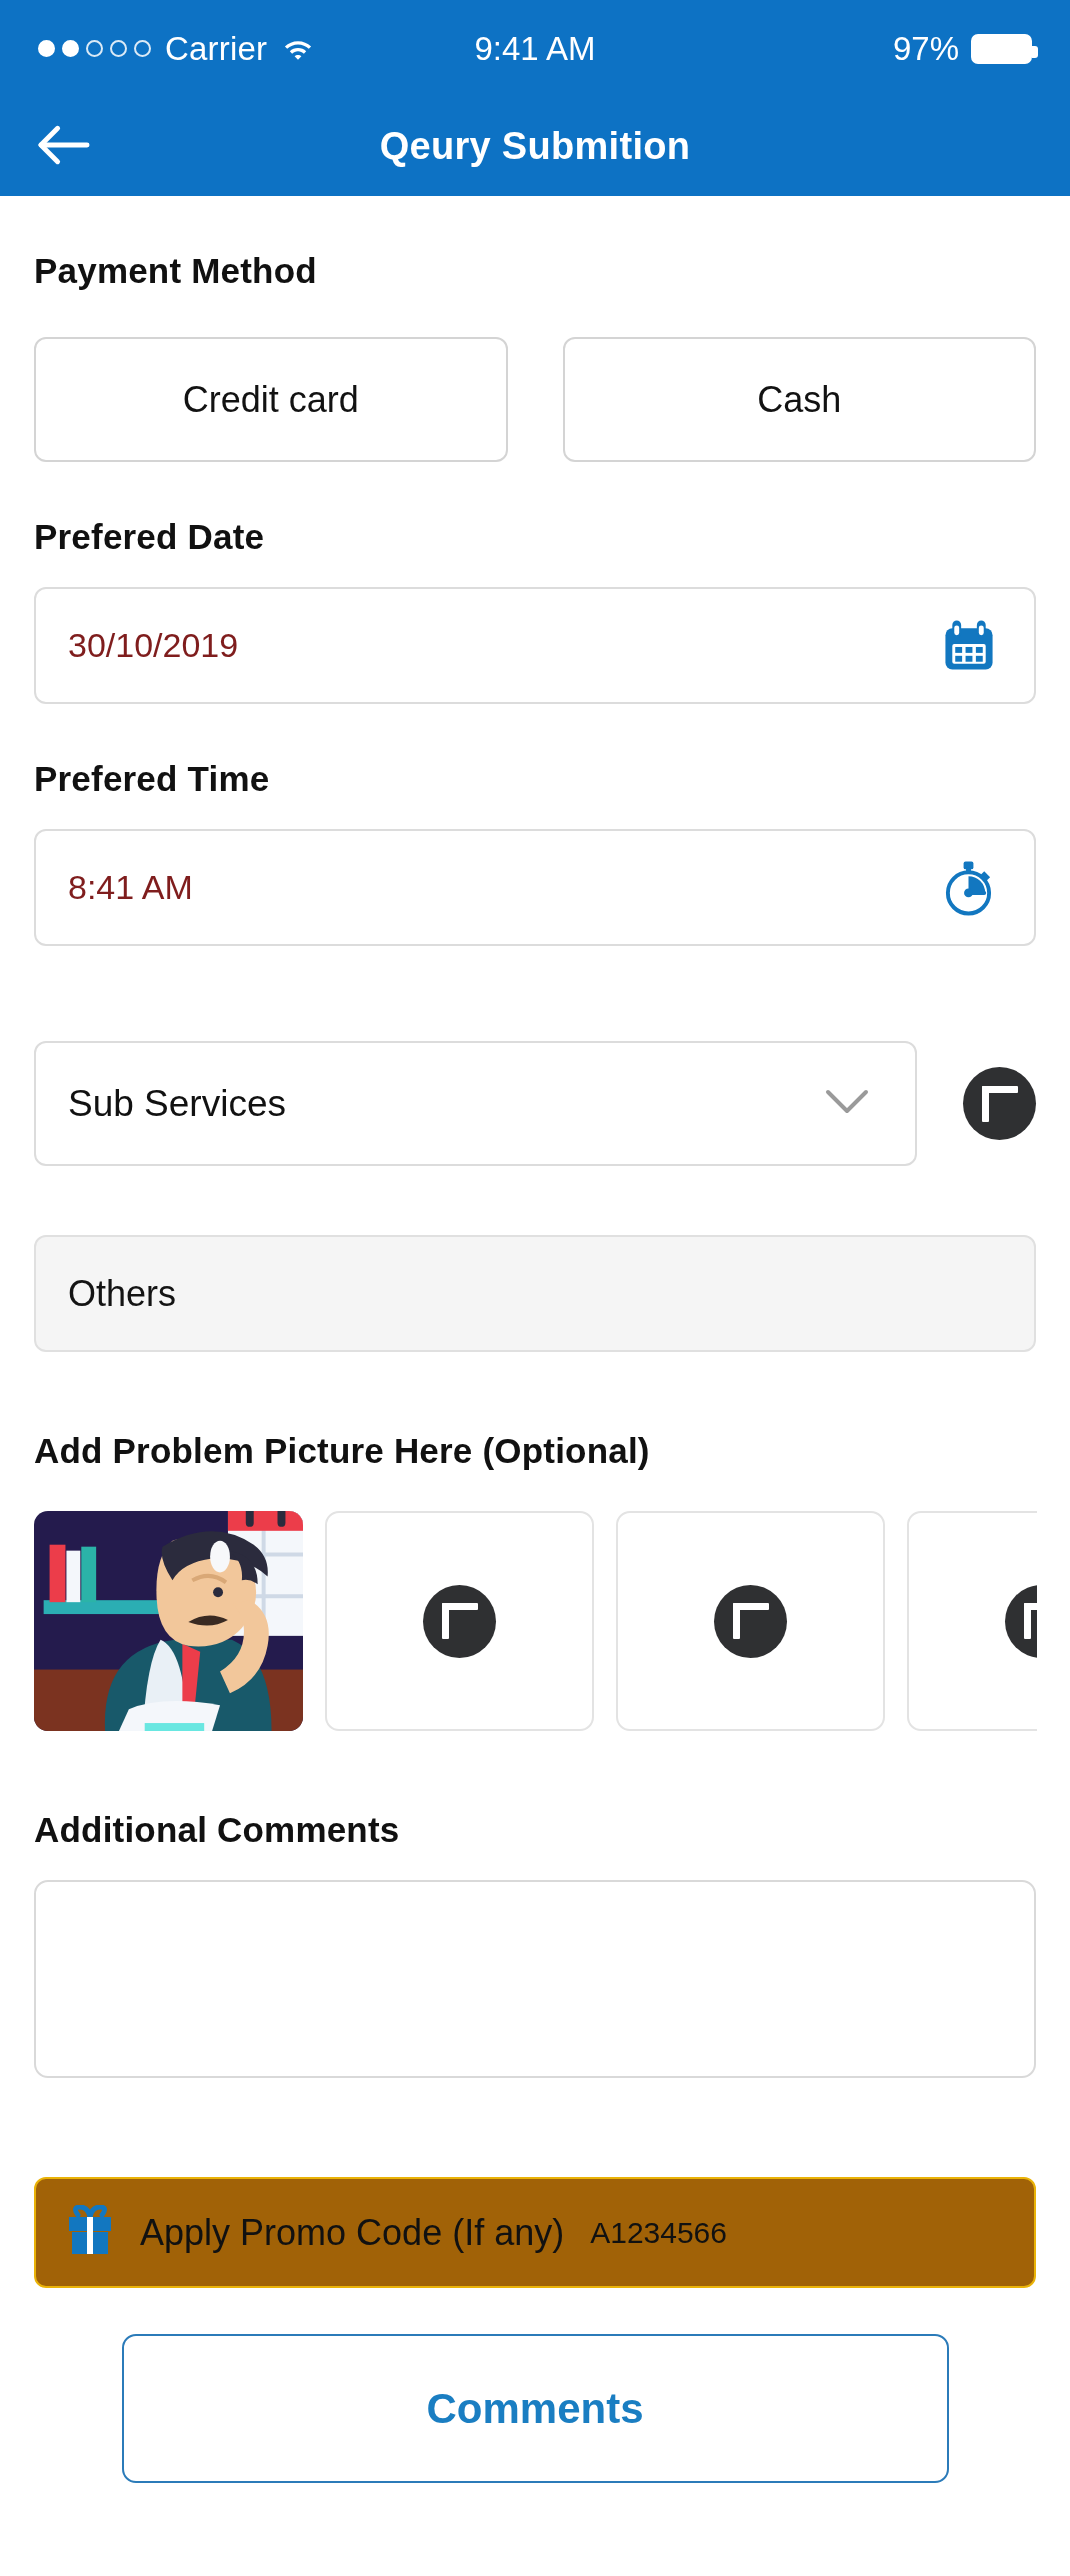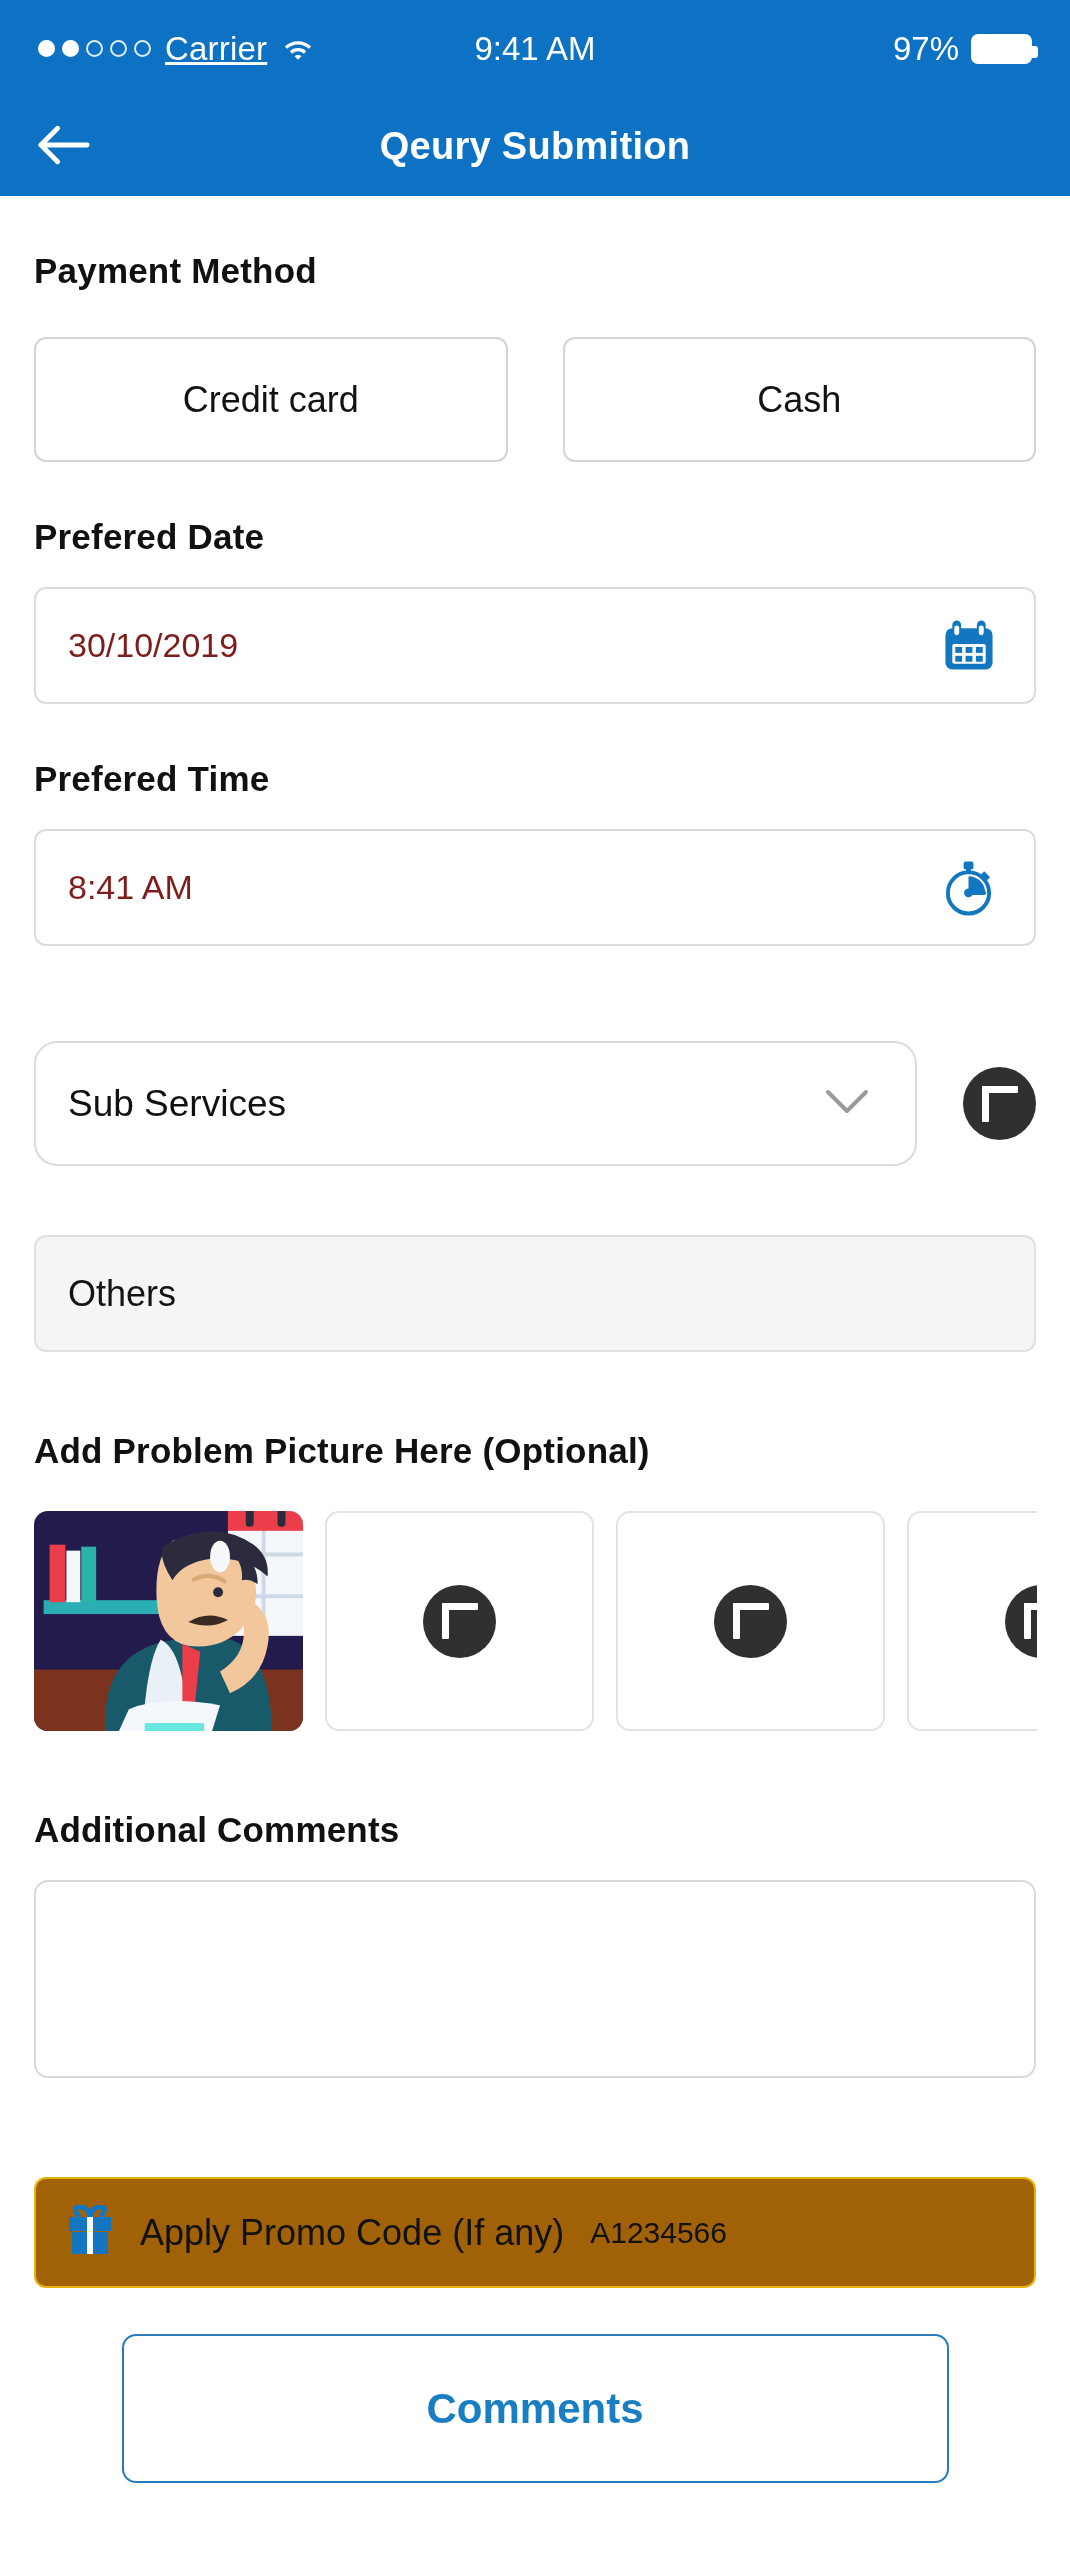--- a/index.html
+++ b/index.html
@@ -22,21 +22,21 @@
     position: absolute;
     top: 0; left: 0;
     width: 1070px;
     height: 97px;
     background: #0d72c4;
     display: flex;
     align-items: center;
     padding: 0 38px;
     color: #ffffff;
   }
-  .status-left { display: flex; align-items: center; gap: 14px; text-decoration: underline; }
+  .status-left { display: flex; align-items: center; gap: 14px; }
   .signal-dots { display: flex; align-items: center; gap: 7px; }
   .sdot {
     width: 17px; height: 17px;
     border-radius: 50%;
     border: 2px solid #ffffff;
   }
   .sdot.filled { background: #ffffff; }
   .sdot.empty  { background: transparent; opacity: .85; }
   .carrier-name { font-size: 33px; letter-spacing: 0.2px; }
   .wifi-icon { width: 34px; height: 26px; display: block; }
@@ -158,21 +158,21 @@
   .subservice-row {
     display: flex;
     align-items: center;
     gap: 46px;
   }
   .select-box {
     flex: 1;
     position: relative;
     height: 125px;
     border: 2px solid #dcdcdc;
-    border-radius: 23px;
+    border-radius: 12px;
     background: #ffffff;
     display: flex;
     align-items: center;
     padding: 0 32px;
     cursor: pointer;
   }
   .select-text { font-size: 37px; color: #111111; }
   .chev {
     position: absolute;
     right: 46px; top: 50%;

